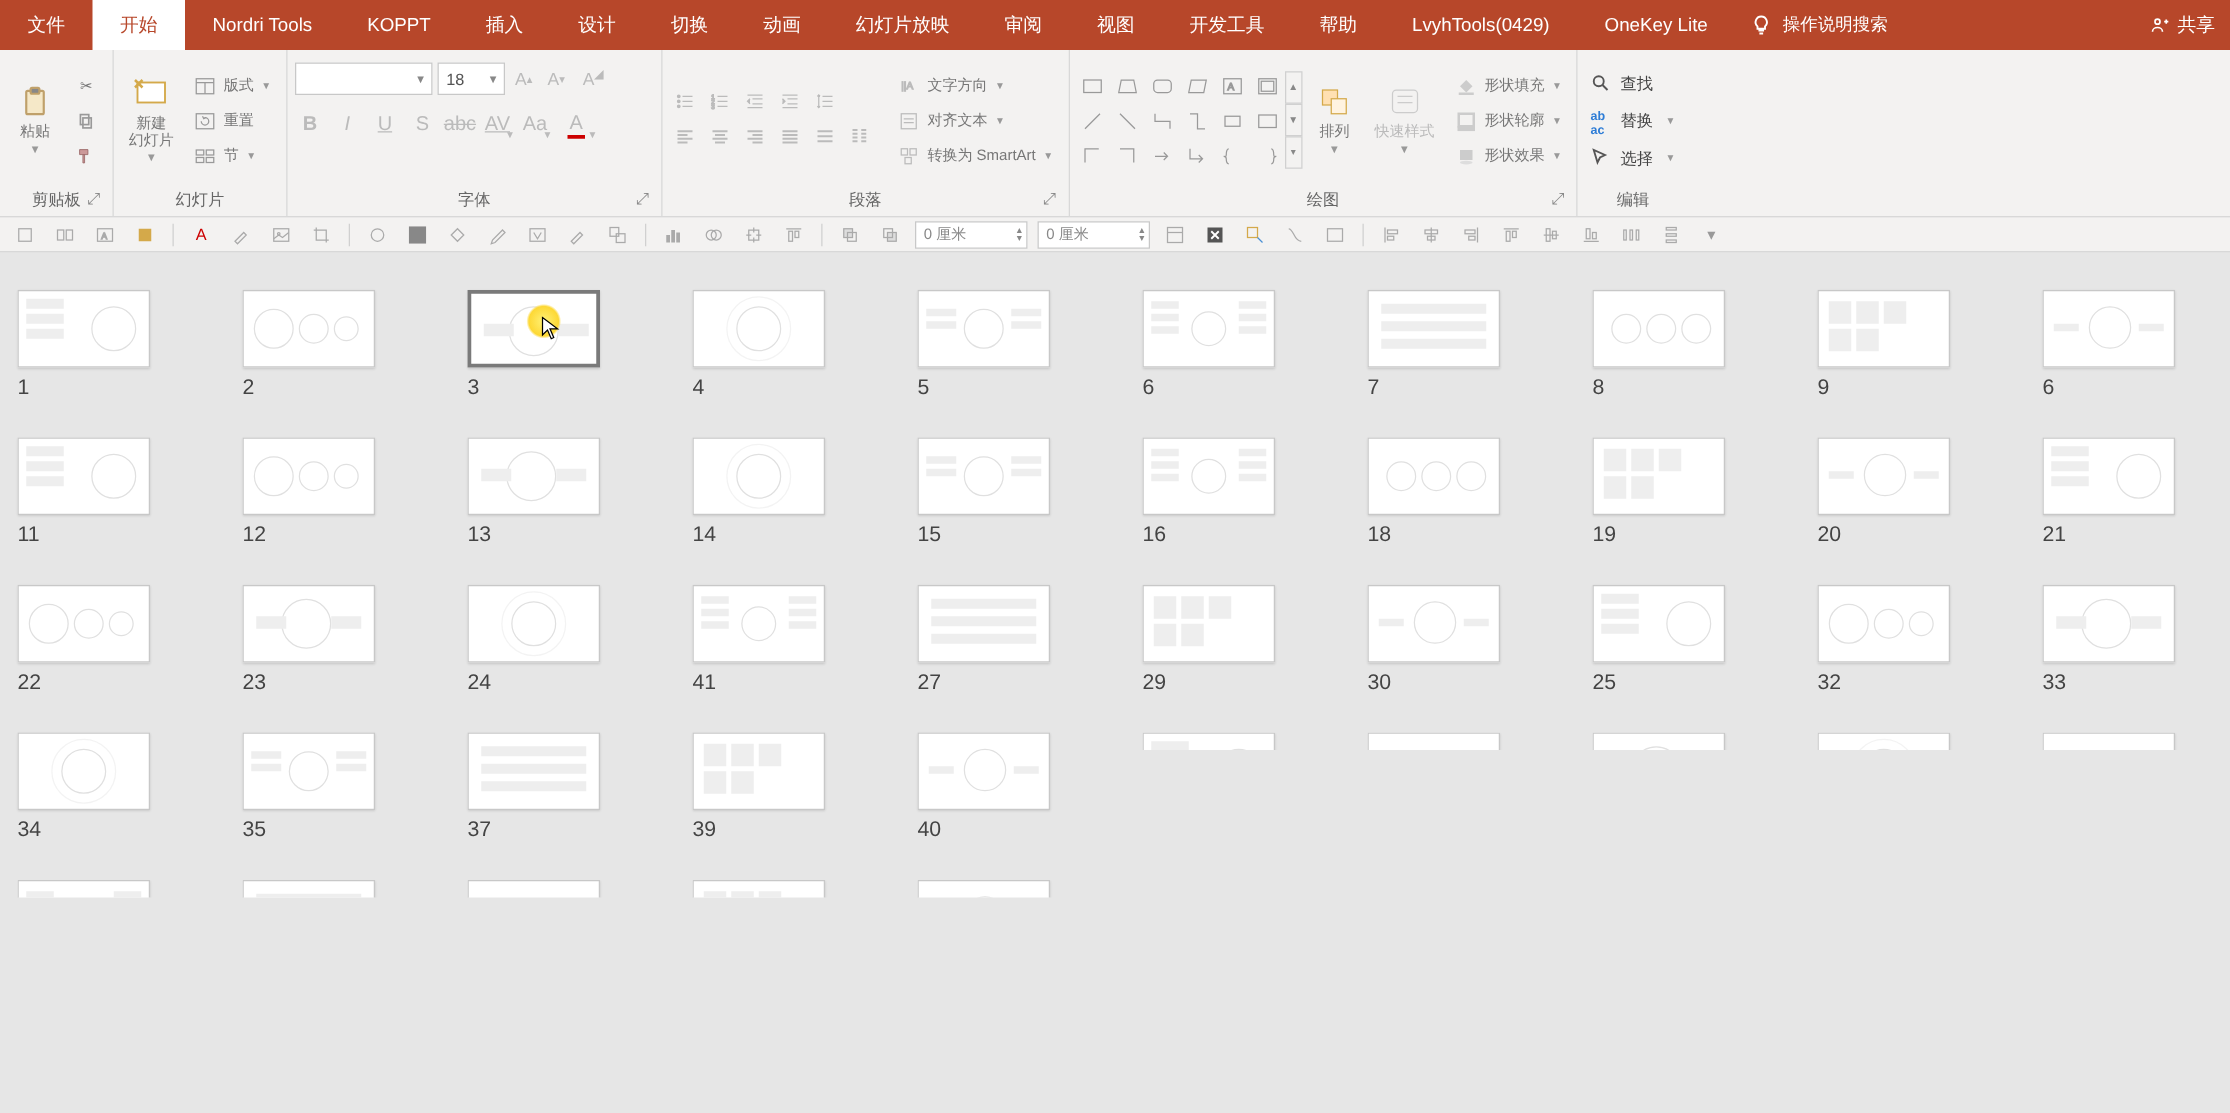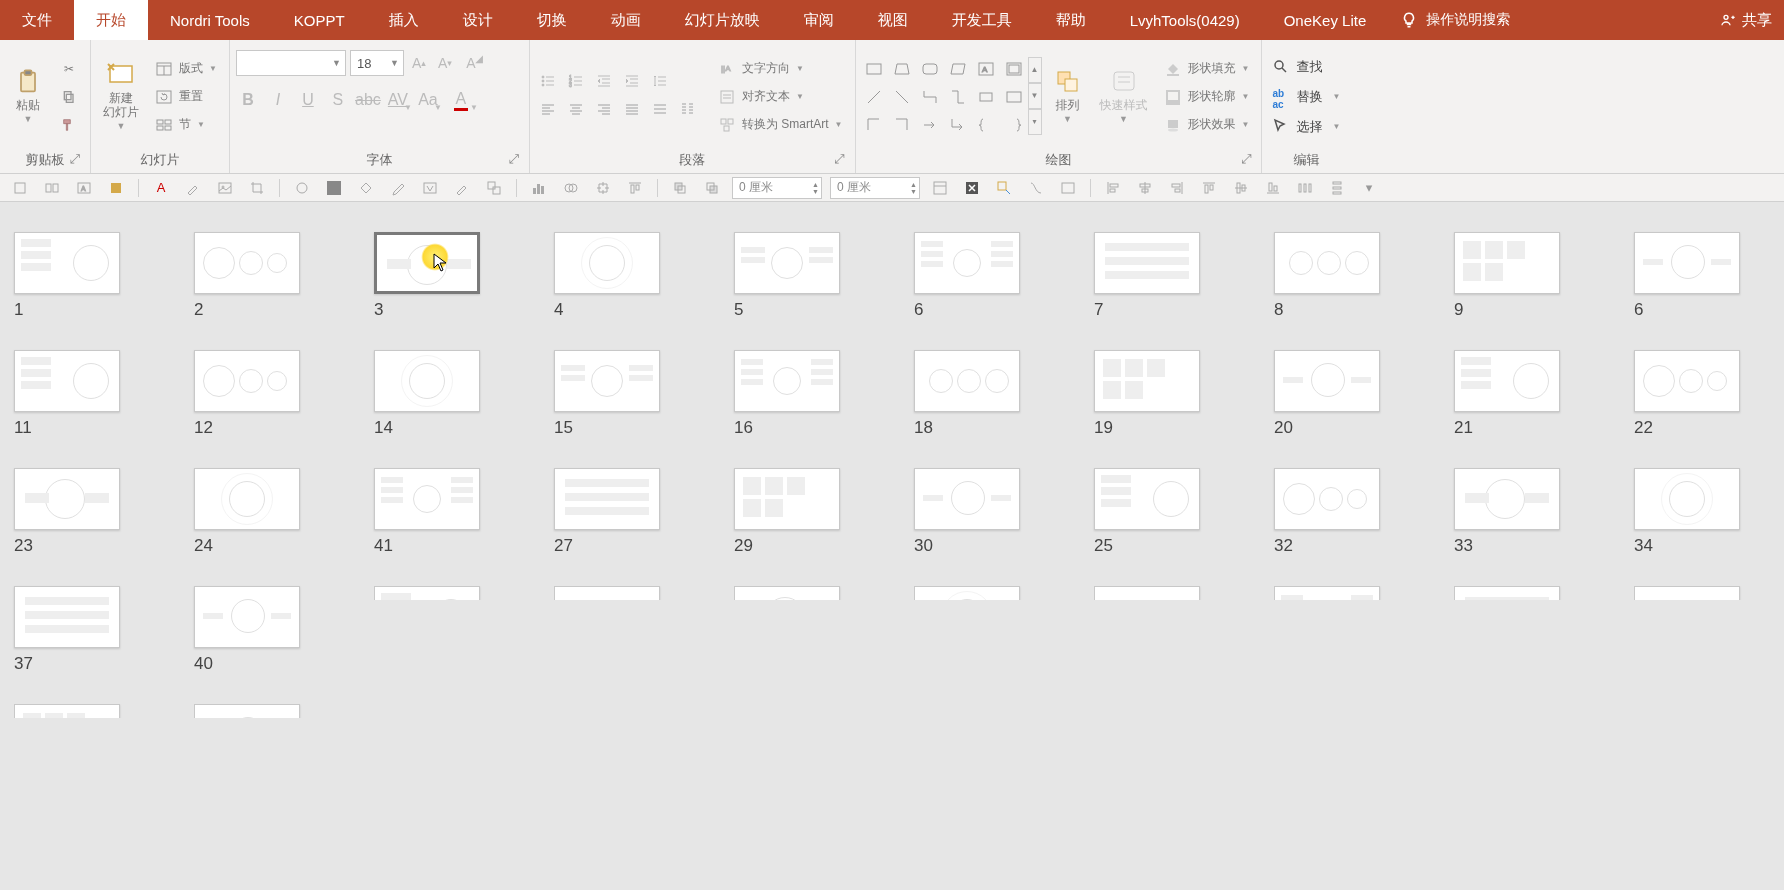--- a/index.html
+++ b/index.html
@@ -892,20 +892,28 @@
       <div class="slide-item">
     <div class="thumb">
           <div class="phc" style="left:8px;top:14px;width:32px;height:32px"></div>
           <div class="phc" style="left:44px;top:18px;width:24px;height:24px"></div>
           <div class="phc" style="left:72px;top:20px;width:20px;height:20px"></div>
         </div>
     <div class="slide-num">12</div>
   </div>
       <div class="slide-item">
     <div class="thumb">
+          <div class="phc" style="left:30px;top:10px;width:40px;height:40px"></div>
+          <div class="ph" style="left:10px;top:24px;width:24px;height:10px"></div>
+          <div class="ph" style="left:70px;top:24px;width:24px;height:10px"></div>
+        </div>
+    <div class="slide-num">13</div>
+  </div>
+      <div class="slide-item">
+    <div class="thumb">
           <div class="phc" style="left:34px;top:12px;width:36px;height:36px"></div>
           <div class="phc" style="left:26px;top:4px;width:52px;height:52px;opacity:.4"></div>
         </div>
     <div class="slide-num">14</div>
   </div>
       <div class="slide-item">
     <div class="thumb">
           <div class="phc" style="left:36px;top:14px;width:32px;height:32px"></div>
           <div class="ph" style="left:6px;top:14px;width:24px;height:6px"></div>
           <div class="ph" style="left:6px;top:24px;width:24px;height:6px"></div>
@@ -1049,28 +1057,48 @@
   </div>
       <div class="slide-item">
     <div class="thumb">
           <div class="phc" style="left:34px;top:12px;width:36px;height:36px"></div>
           <div class="phc" style="left:26px;top:4px;width:52px;height:52px;opacity:.4"></div>
         </div>
     <div class="slide-num">34</div>
   </div>
       <div class="slide-item">
     <div class="thumb">
+          <div class="phc" style="left:36px;top:14px;width:32px;height:32px"></div>
+          <div class="ph" style="left:6px;top:14px;width:24px;height:6px"></div>
+          <div class="ph" style="left:6px;top:24px;width:24px;height:6px"></div>
+          <div class="ph" style="left:74px;top:14px;width:24px;height:6px"></div>
+          <div class="ph" style="left:74px;top:24px;width:24px;height:6px"></div>
+        </div>
+    <div class="slide-num">35</div>
+  </div>
+      <div class="slide-item">
+    <div class="thumb">
           <div class="ph" style="left:10px;top:10px;width:84px;height:8px"></div>
           <div class="ph" style="left:10px;top:24px;width:84px;height:8px"></div>
           <div class="ph" style="left:10px;top:38px;width:84px;height:8px"></div>
         </div>
     <div class="slide-num">37</div>
   </div>
       <div class="slide-item">
     <div class="thumb">
+          <div class="ph" style="left:8px;top:8px;width:18px;height:18px"></div>
+          <div class="ph" style="left:30px;top:8px;width:18px;height:18px"></div>
+          <div class="ph" style="left:52px;top:8px;width:18px;height:18px"></div>
+          <div class="ph" style="left:8px;top:30px;width:18px;height:18px"></div>
+          <div class="ph" style="left:30px;top:30px;width:18px;height:18px"></div>
+        </div>
+    <div class="slide-num">39</div>
+  </div>
+      <div class="slide-item">
+    <div class="thumb">
           <div class="phc" style="left:36px;top:12px;width:34px;height:34px"></div>
           <div class="ph" style="left:8px;top:26px;width:20px;height:6px"></div>
           <div class="ph" style="left:76px;top:26px;width:20px;height:6px"></div>
         </div>
     <div class="slide-num">40</div>
   </div>
       <div class="slide-item" style="height:14px;overflow:hidden">
     <div class="thumb">
           <div class="ph" style="left:6px;top:6px;width:30px;height:8px"></div>
           <div class="phc" style="right:10px;top:12px;width:36px;height:36px"></div>

